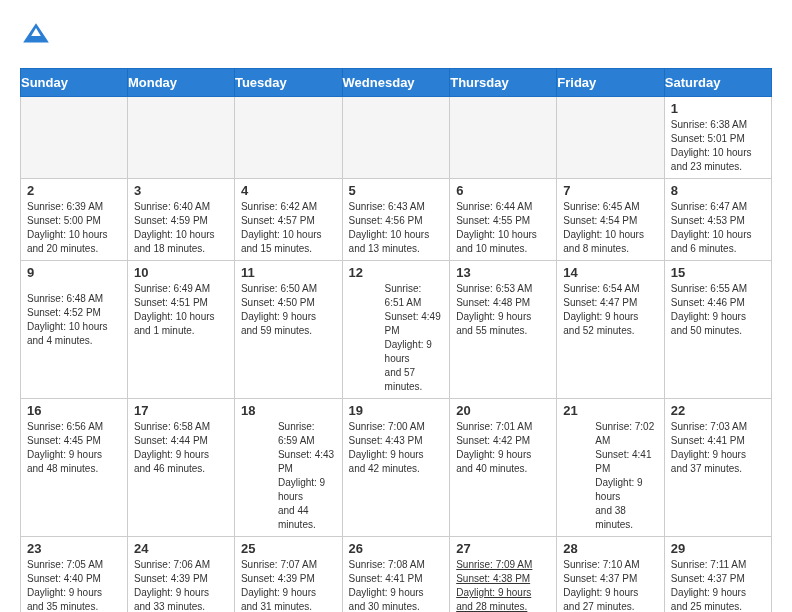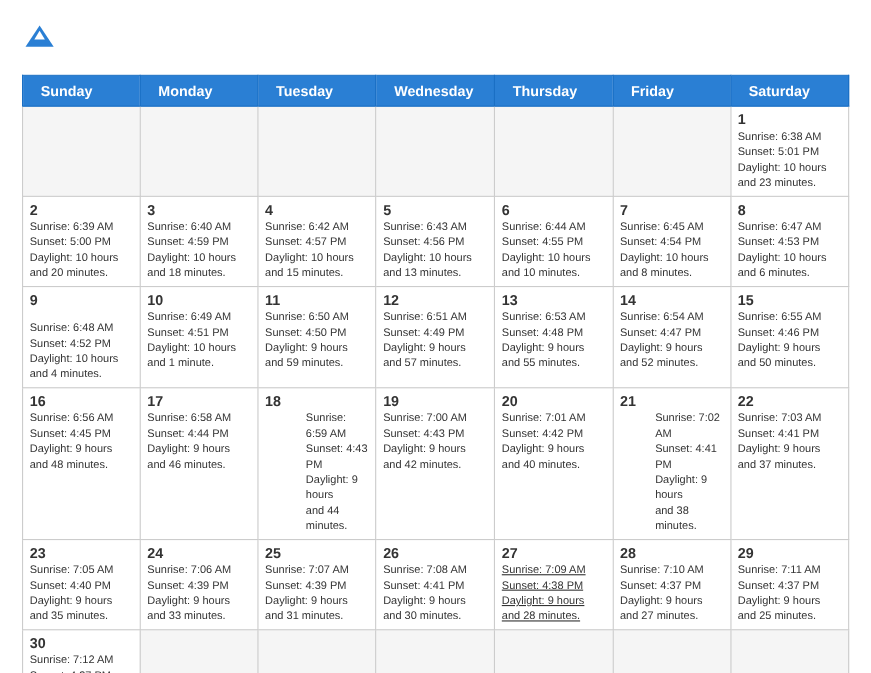--- a/index.html
+++ b/index.html
@@ -55,21 +55,21 @@
     .calendar-table {
       width: 100%;
       border-collapse: collapse;
       border: 1px solid #ccc;
     }
     .calendar-table th {
       background-color: #2a7fd4;
       color: #fff;
       font-size: 13px;
       font-weight: bold;
-      padding: 6px 16px;
+      padding: 6px 0;
       text-align: left;
       border: 1px solid #1a6fc4;
     }
     .calendar-table td {
       vertical-align: top;
       padding: 4px 6px;
       border: 1px solid #ccc;
       width: 108px;
       min-height: 80px;
       font-size: 10.5px;
@@ -213,21 +213,21 @@
         </td>
         <td>
           <span class="day-number">11</span>
           <div class="day-info" style="white-space: pre-line;">Sunrise: 6:50 AM
 Sunset: 4:50 PM
 Daylight: 9 hours
 and 59 minutes.</div>
         </td>
         <td>
           <span class="day-number">12</span>
-          <div class="day-info" style="white-space: pre-line;">Sunrise: 6:51 AM
+          <div class="day-info" style="white-space: pre-line; margin-left: 36px;">Sunrise: 6:51 AM
 Sunset: 4:49 PM
 Daylight: 9 hours
 and 57 minutes.</div>
         </td>
         <td>
           <span class="day-number">13</span>
           <div class="day-info" style="white-space: pre-line;">Sunrise: 6:53 AM
 Sunset: 4:48 PM
 Daylight: 9 hours
 and 55 minutes.</div>

